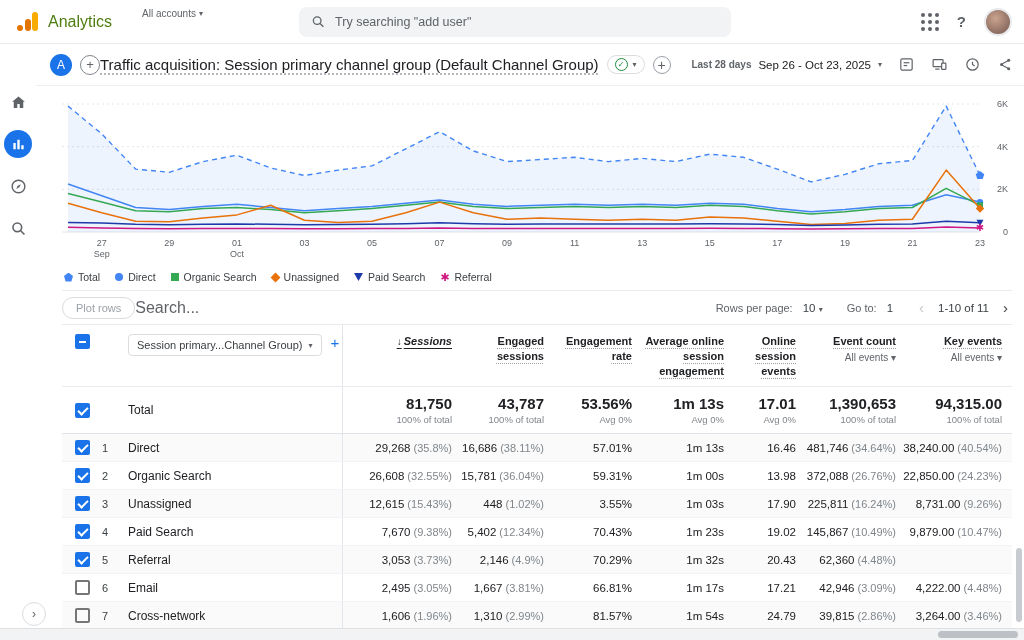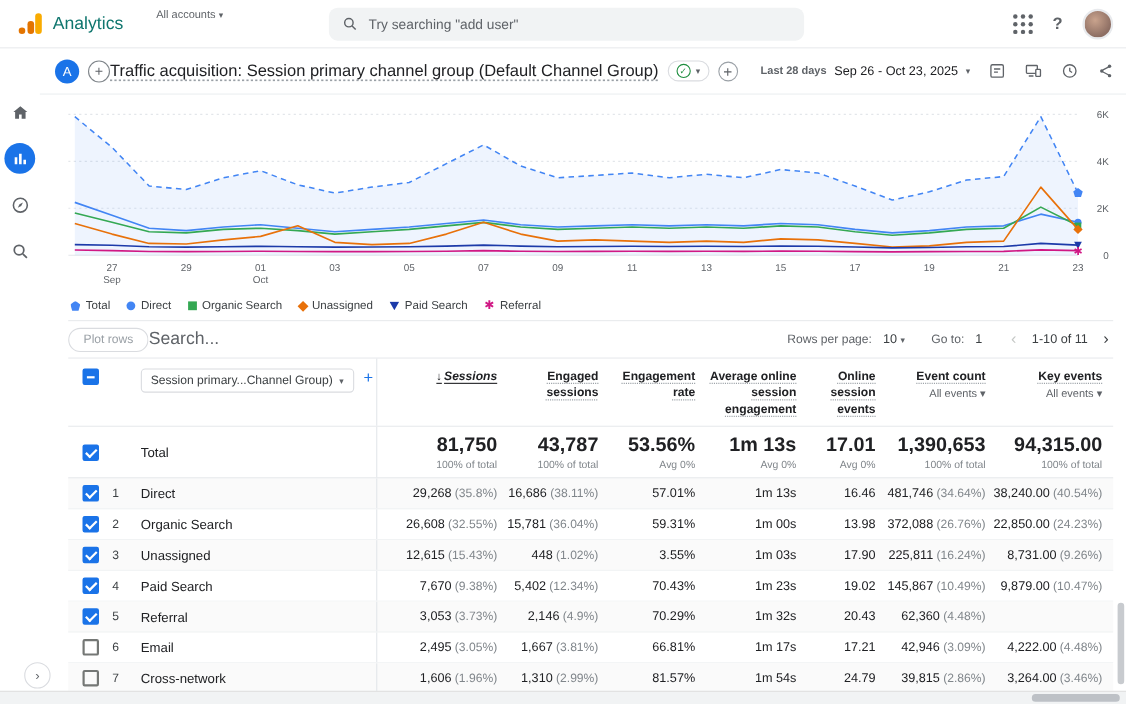--- a/index.html
+++ b/index.html
@@ -6,21 +6,21 @@
   html,body { width:1024px; height:640px; overflow:hidden; background:#fff;
     font-family:"Liberation Sans","DejaVu Sans",sans-serif; color:#202124; }
   .app { position:relative; width:1024px; height:640px; }
 
   
   .topbar { height:44px; display:flex; align-items:center; border-bottom:1px solid #e8eaed; padding:0 12px; }
   .ga-logo { width:24px; height:22px; position:relative; margin:0 8px 0 4px; }
   .ga-logo .bar-tall { position:absolute; right:2px; top:1px; width:6px; height:19px; background:#f9ab00; border-radius:3px; }
   .ga-logo .bar-mid  { position:absolute; left:9px; top:8px; width:6px; height:12px; background:#e37400; border-radius:3px; }
   .ga-logo .dot      { position:absolute; left:1px; top:14px; width:6px; height:6px; background:#e37400; border-radius:50%; }
-  .brand { font-size:16px; color:#0f766e; margin-right:14px; }
+  .brand { font-size:16px; color:#4d7c0f; margin-right:14px; }
   .accounts { font-size:10px; color:#5f6368; display:flex; align-items:center; gap:3px; align-self:flex-start; margin-top:8px;margin-left:16px; }
   .searchbar { margin-left:96px; width:432px; height:30px; background:#f1f3f4; border-radius:8px; display:flex; align-items:center; padding:0 12px; gap:10px; }
   .searchbar input { border:none; outline:none; background:transparent; font-size:12.5px; color:#202124; width:100%; font-family:inherit; }
   .searchbar input::placeholder { color:#5f6368; }
   .topbar-right { margin-left:auto; display:flex; align-items:center; gap:18px; }
   .grid-dots { display:grid; grid-template-columns:repeat(3,4px); grid-gap:3px; }
   .grid-dots i { width:4px; height:4px; background:#5f6368; border-radius:50%; }
   .help { font-size:15px; color:#5f6368; font-weight:bold; }
   .avatar { width:28px; height:28px; border-radius:50%; background:radial-gradient(circle at 40% 35%, #c9a38d, #8d6e63 70%); border:2px solid #e8eaed; }
 
@@ -86,21 +86,21 @@
   .dim-select { display:flex; align-items:center; gap:6px; border:1px solid #dadce0; border-radius:4px; padding:4px 8px; font-size:11px; color:#3c4043; white-space:nowrap; }
   .add-dim { color:#1a73e8; font-size:15px; margin-left:9px; }
   .col-label { font-size:11px; font-weight:bold; color:#202124; text-decoration:underline dotted #9aa0a6; text-underline-offset:3px; line-height:1.35; }
   .col-label.sorted { text-decoration:underline solid #202124;font-style:italic; }
   .sort-arrow { font-weight:normal; margin-right:2px; font-size:10px; }
   .head-inner { display:flex; flex-direction:column; align-items:flex-end; gap:3px; }
   .col-filter { font-size:10px; color:#5f6368; }
 
   .total-row { height:48px; border-top:1px solid #e8eaed; border-bottom:1px solid #e0e3e7; }
   .total-row .c-m { flex-direction:column; justify-content:center; align-items:flex-end; gap:2px; }
-  .tv { font-size:18px; font-weight:bold; color:#202124; }
+  .tv { font-size:15px; font-weight:bold; color:#202124; }
   .ts { font-size:9.5px; color:#80868b; }
   .tlabel { font-size:12px; color:#202124; }
 
   .drow { height:28px; border-bottom:1px solid #f1f3f4; }
   .drow:nth-child(odd) { background:#fafafa; }
   .rv { font-size:11.5px; color:#202124; }
   .rp { font-size:11px; color:#80868b; }
 
   .checkbox { width:15px; height:15px; border:2px solid #747775; border-radius:2px; display:inline-block; position:relative; }
   .checkbox.checked, .checkbox.indet { background:#1a73e8; border-color:#1a73e8; }

